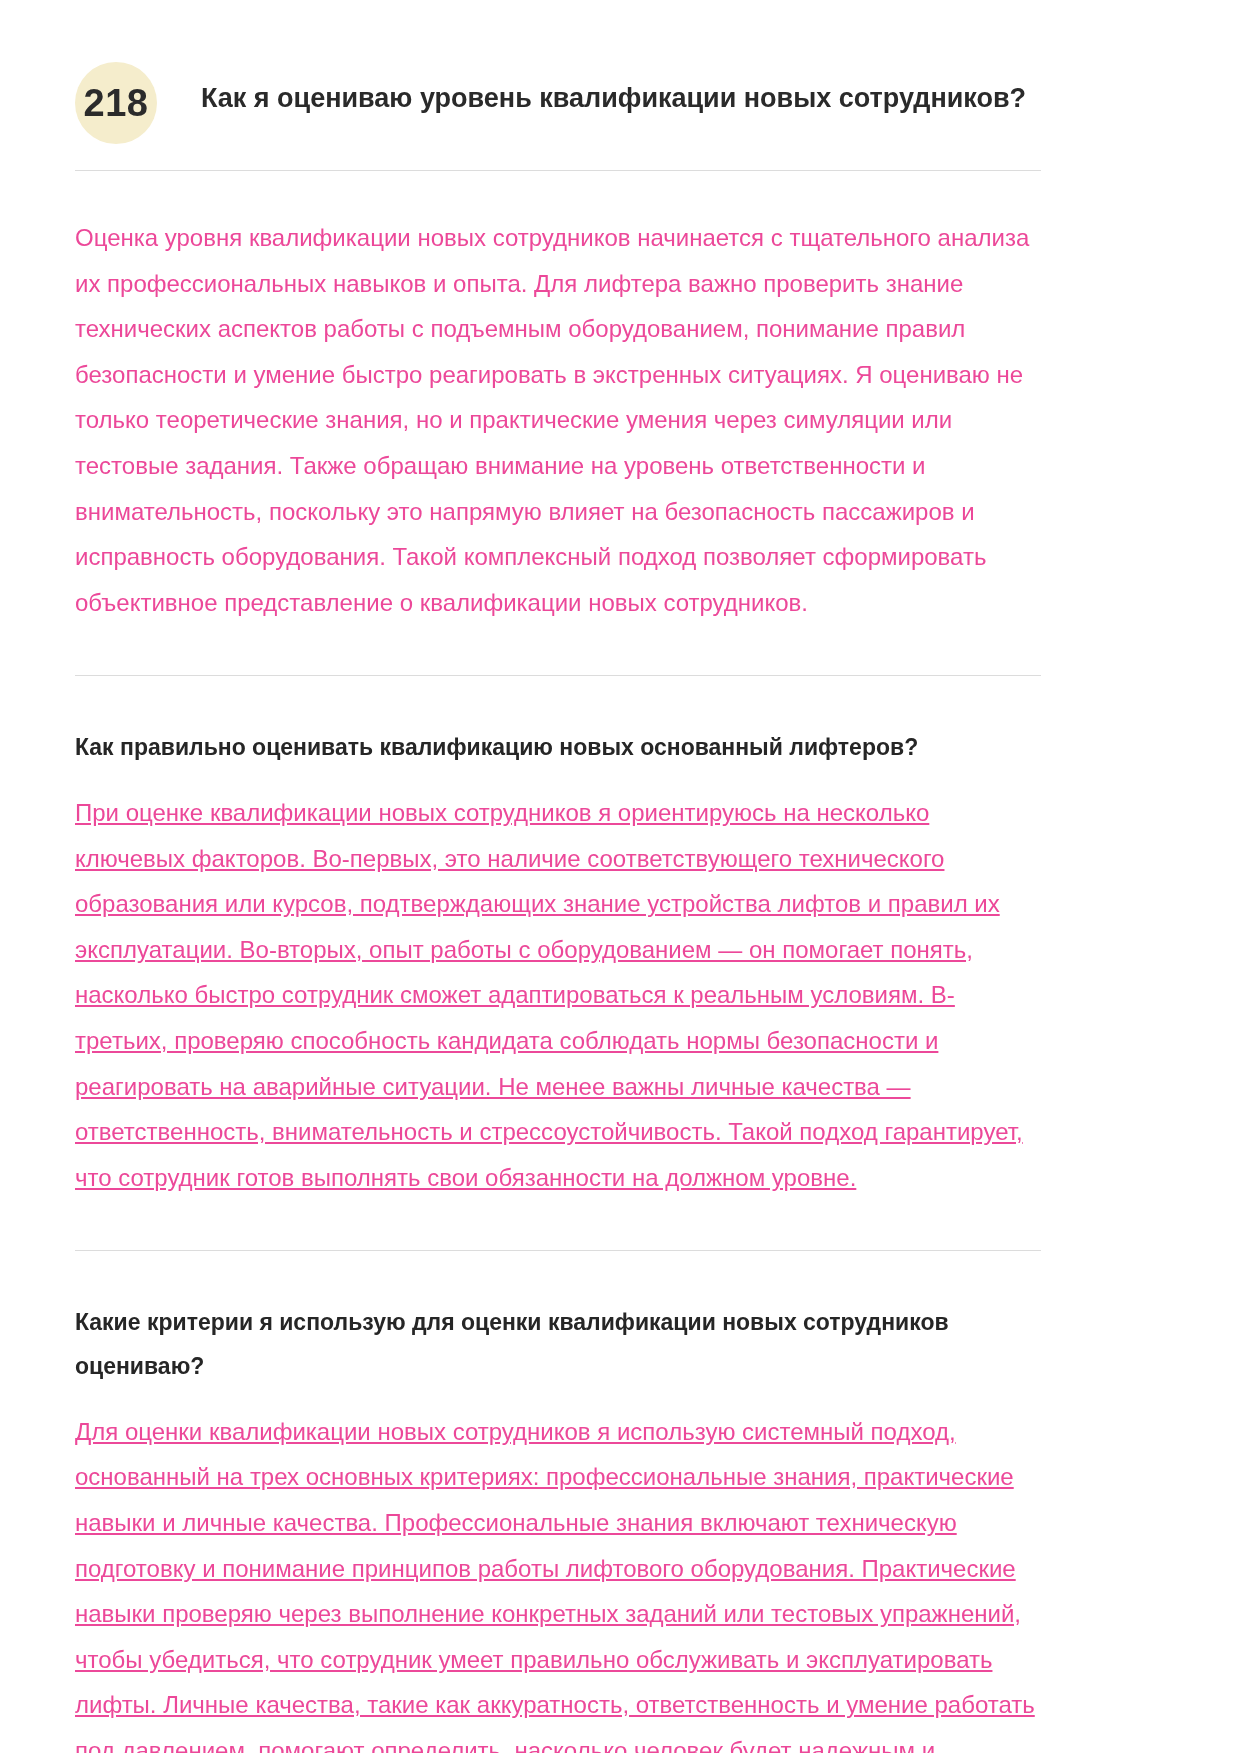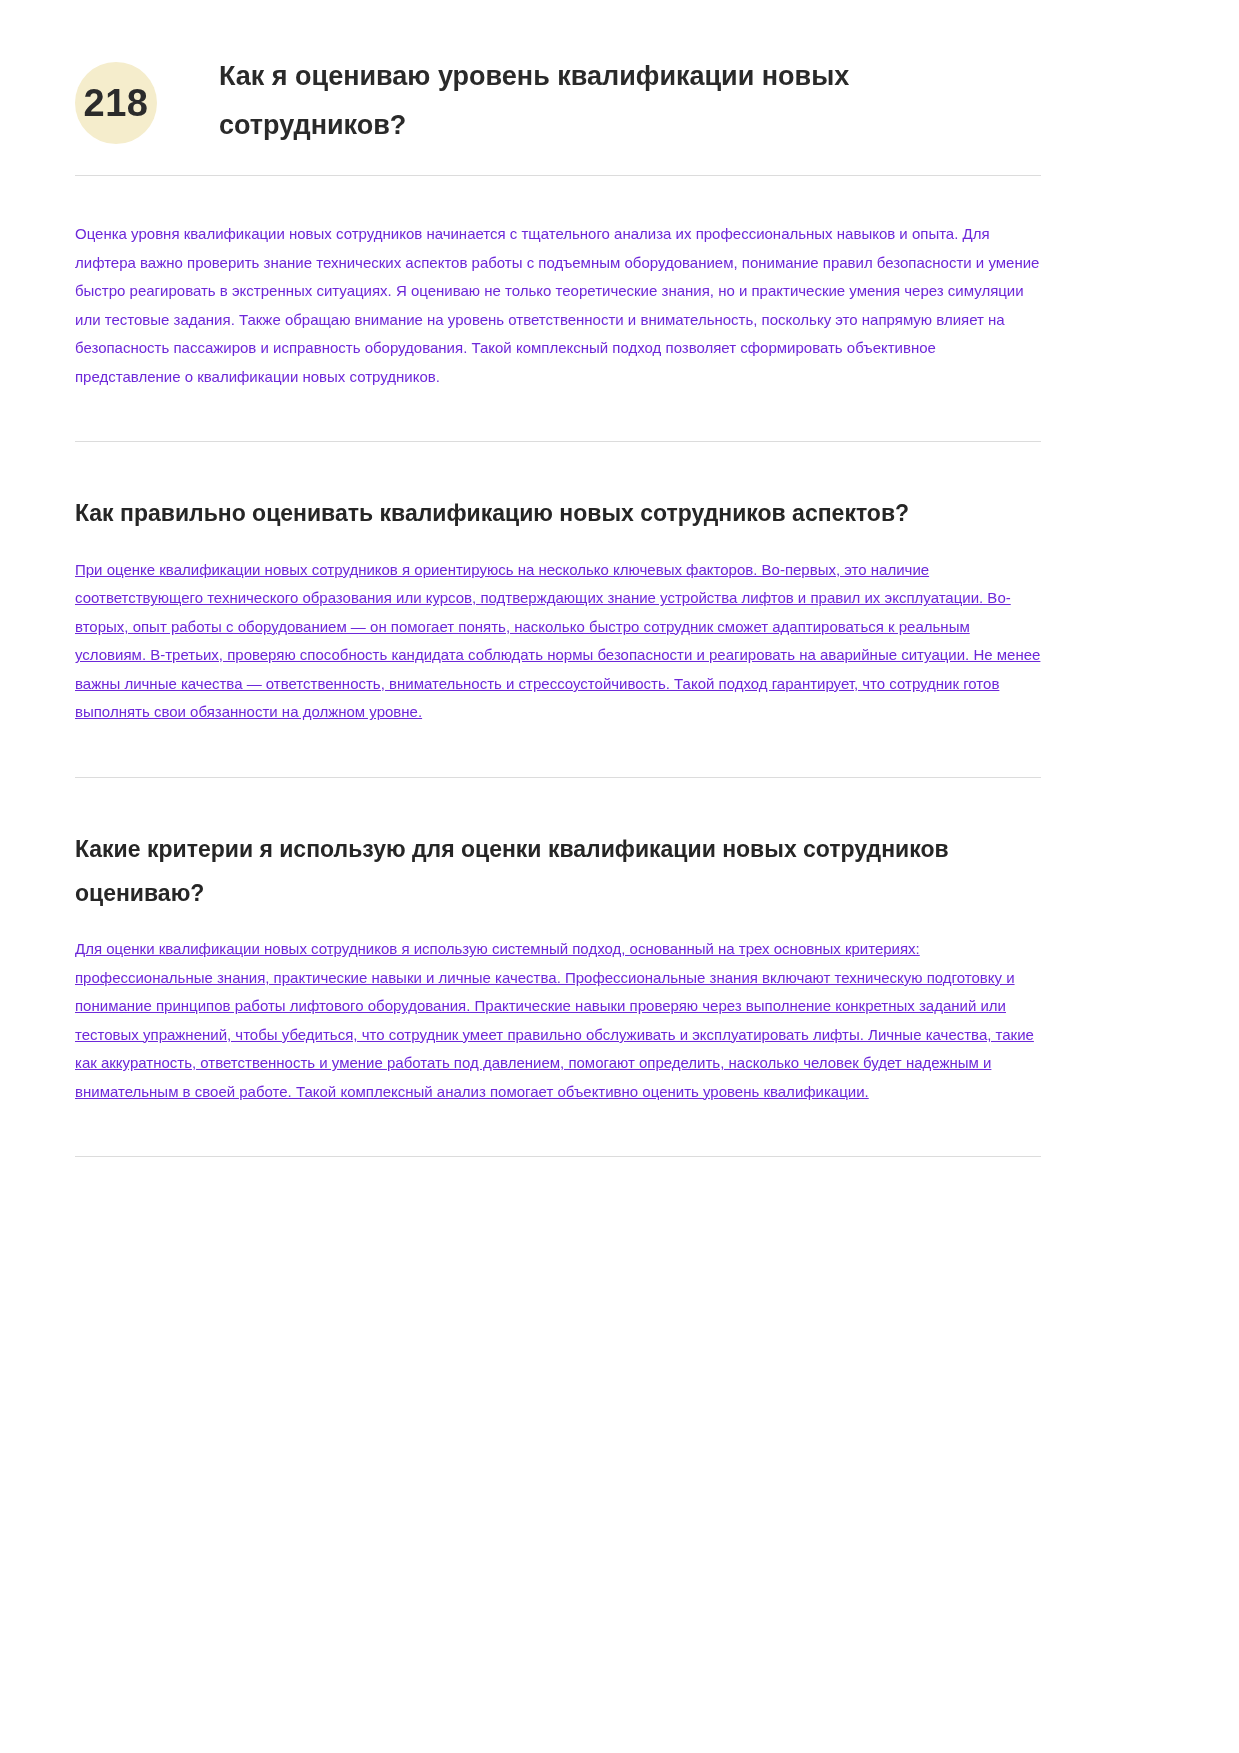--- a/index.html
+++ b/index.html
@@ -12,22 +12,22 @@
     min-height: 1753px;
     font-family: "Liberation Sans", "DejaVu Sans", sans-serif;
     color: #3f3f3f;
   }
   .content {
     width: 966px;
     padding: 52px 198px 60px 75px;
   }
   .header {
     display: flex;
-    align-items: flex-start;
-    gap: 62px;
+    align-items: center;
+    gap: 44px;
     margin-bottom: 26px;
   }
   .badge {
     flex: 0 0 auto;
     width: 82px;
     height: 82px;
     border-radius: 50%;
     background: #f5edcc;
     display: flex;
     align-items: center;
@@ -47,24 +47,24 @@
     font-weight: 700;
     color: #2a2a2a;
   }
   hr.divider {
     border: none;
     border-top: 1px solid #dcdcdc;
     margin: 0;
     width: 100%;
   }
   p.body-text {
-    font-size: 15px;
+    font-size: 24px;
     line-height: 1.9;
     margin: 44px 0 50px 0;
-    color: #6d28d9;
+    color: #ec4899;
   }
   h2.section-heading {
     font-size: 23px;
     line-height: 1.9;
     font-weight: 700;
     color: #262626;
     margin: 50px 0 0 0;
   }
   section p.body-text {
     margin-top: 20px;
@@ -83,21 +83,21 @@
     <h1 class="page-title">Как я оцениваю уровень квалификации новых сотрудников?</h1>
   </header>
 
   <hr class="divider">
 
   <p class="body-text">Оценка уровня квалификации новых сотрудников начинается с тщательного анализа их профессиональных навыков и опыта. Для лифтера важно проверить знание технических аспектов работы с подъемным оборудованием, понимание правил безопасности и умение быстро реагировать в экстренных ситуациях. Я оцениваю не только теоретические знания, но и практические умения через симуляции или тестовые задания. Также обращаю внимание на уровень ответственности и внимательность, поскольку это напрямую влияет на безопасность пассажиров и исправность оборудования. Такой комплексный подход позволяет сформировать объективное представление о квалификации новых сотрудников.</p>
 
   <hr class="divider">
 
   <section>
-    <h2 class="section-heading">Как правильно оценивать квалификацию новых сотрудников аспектов?</h2>
+    <h2 class="section-heading">Как правильно оценивать квалификацию новых основанный лифтеров?</h2>
     <p class="body-text">При оценке квалификации новых сотрудников я ориентируюсь на несколько ключевых факторов. Во-первых, это наличие соответствующего технического образования или курсов, подтверждающих знание устройства лифтов и правил их эксплуатации. Во-вторых, опыт работы с оборудованием — он помогает понять, насколько быстро сотрудник сможет адаптироваться к реальным условиям. В-третьих, проверяю способность кандидата соблюдать нормы безопасности и реагировать на аварийные ситуации. Не менее важны личные качества — ответственность, внимательность и стрессоустойчивость. Такой подход гарантирует, что сотрудник готов выполнять свои обязанности на должном уровне.</p>
   </section>
 
   <hr class="divider">
 
   <section>
     <h2 class="section-heading">Какие критерии я использую для оценки квалификации новых сотрудников оцениваю?</h2>
     <p class="body-text">Для оценки квалификации новых сотрудников я использую системный подход, основанный на трех основных критериях: профессиональные знания, практические навыки и личные качества. Профессиональные знания включают техническую подготовку и понимание принципов работы лифтового оборудования. Практические навыки проверяю через выполнение конкретных заданий или тестовых упражнений, чтобы убедиться, что сотрудник умеет правильно обслуживать и эксплуатировать лифты. Личные качества, такие как аккуратность, ответственность и умение работать под давлением, помогают определить, насколько человек будет надежным и внимательным в своей работе. Такой комплексный анализ помогает объективно оценить уровень квалификации.</p>
   </section>
 

